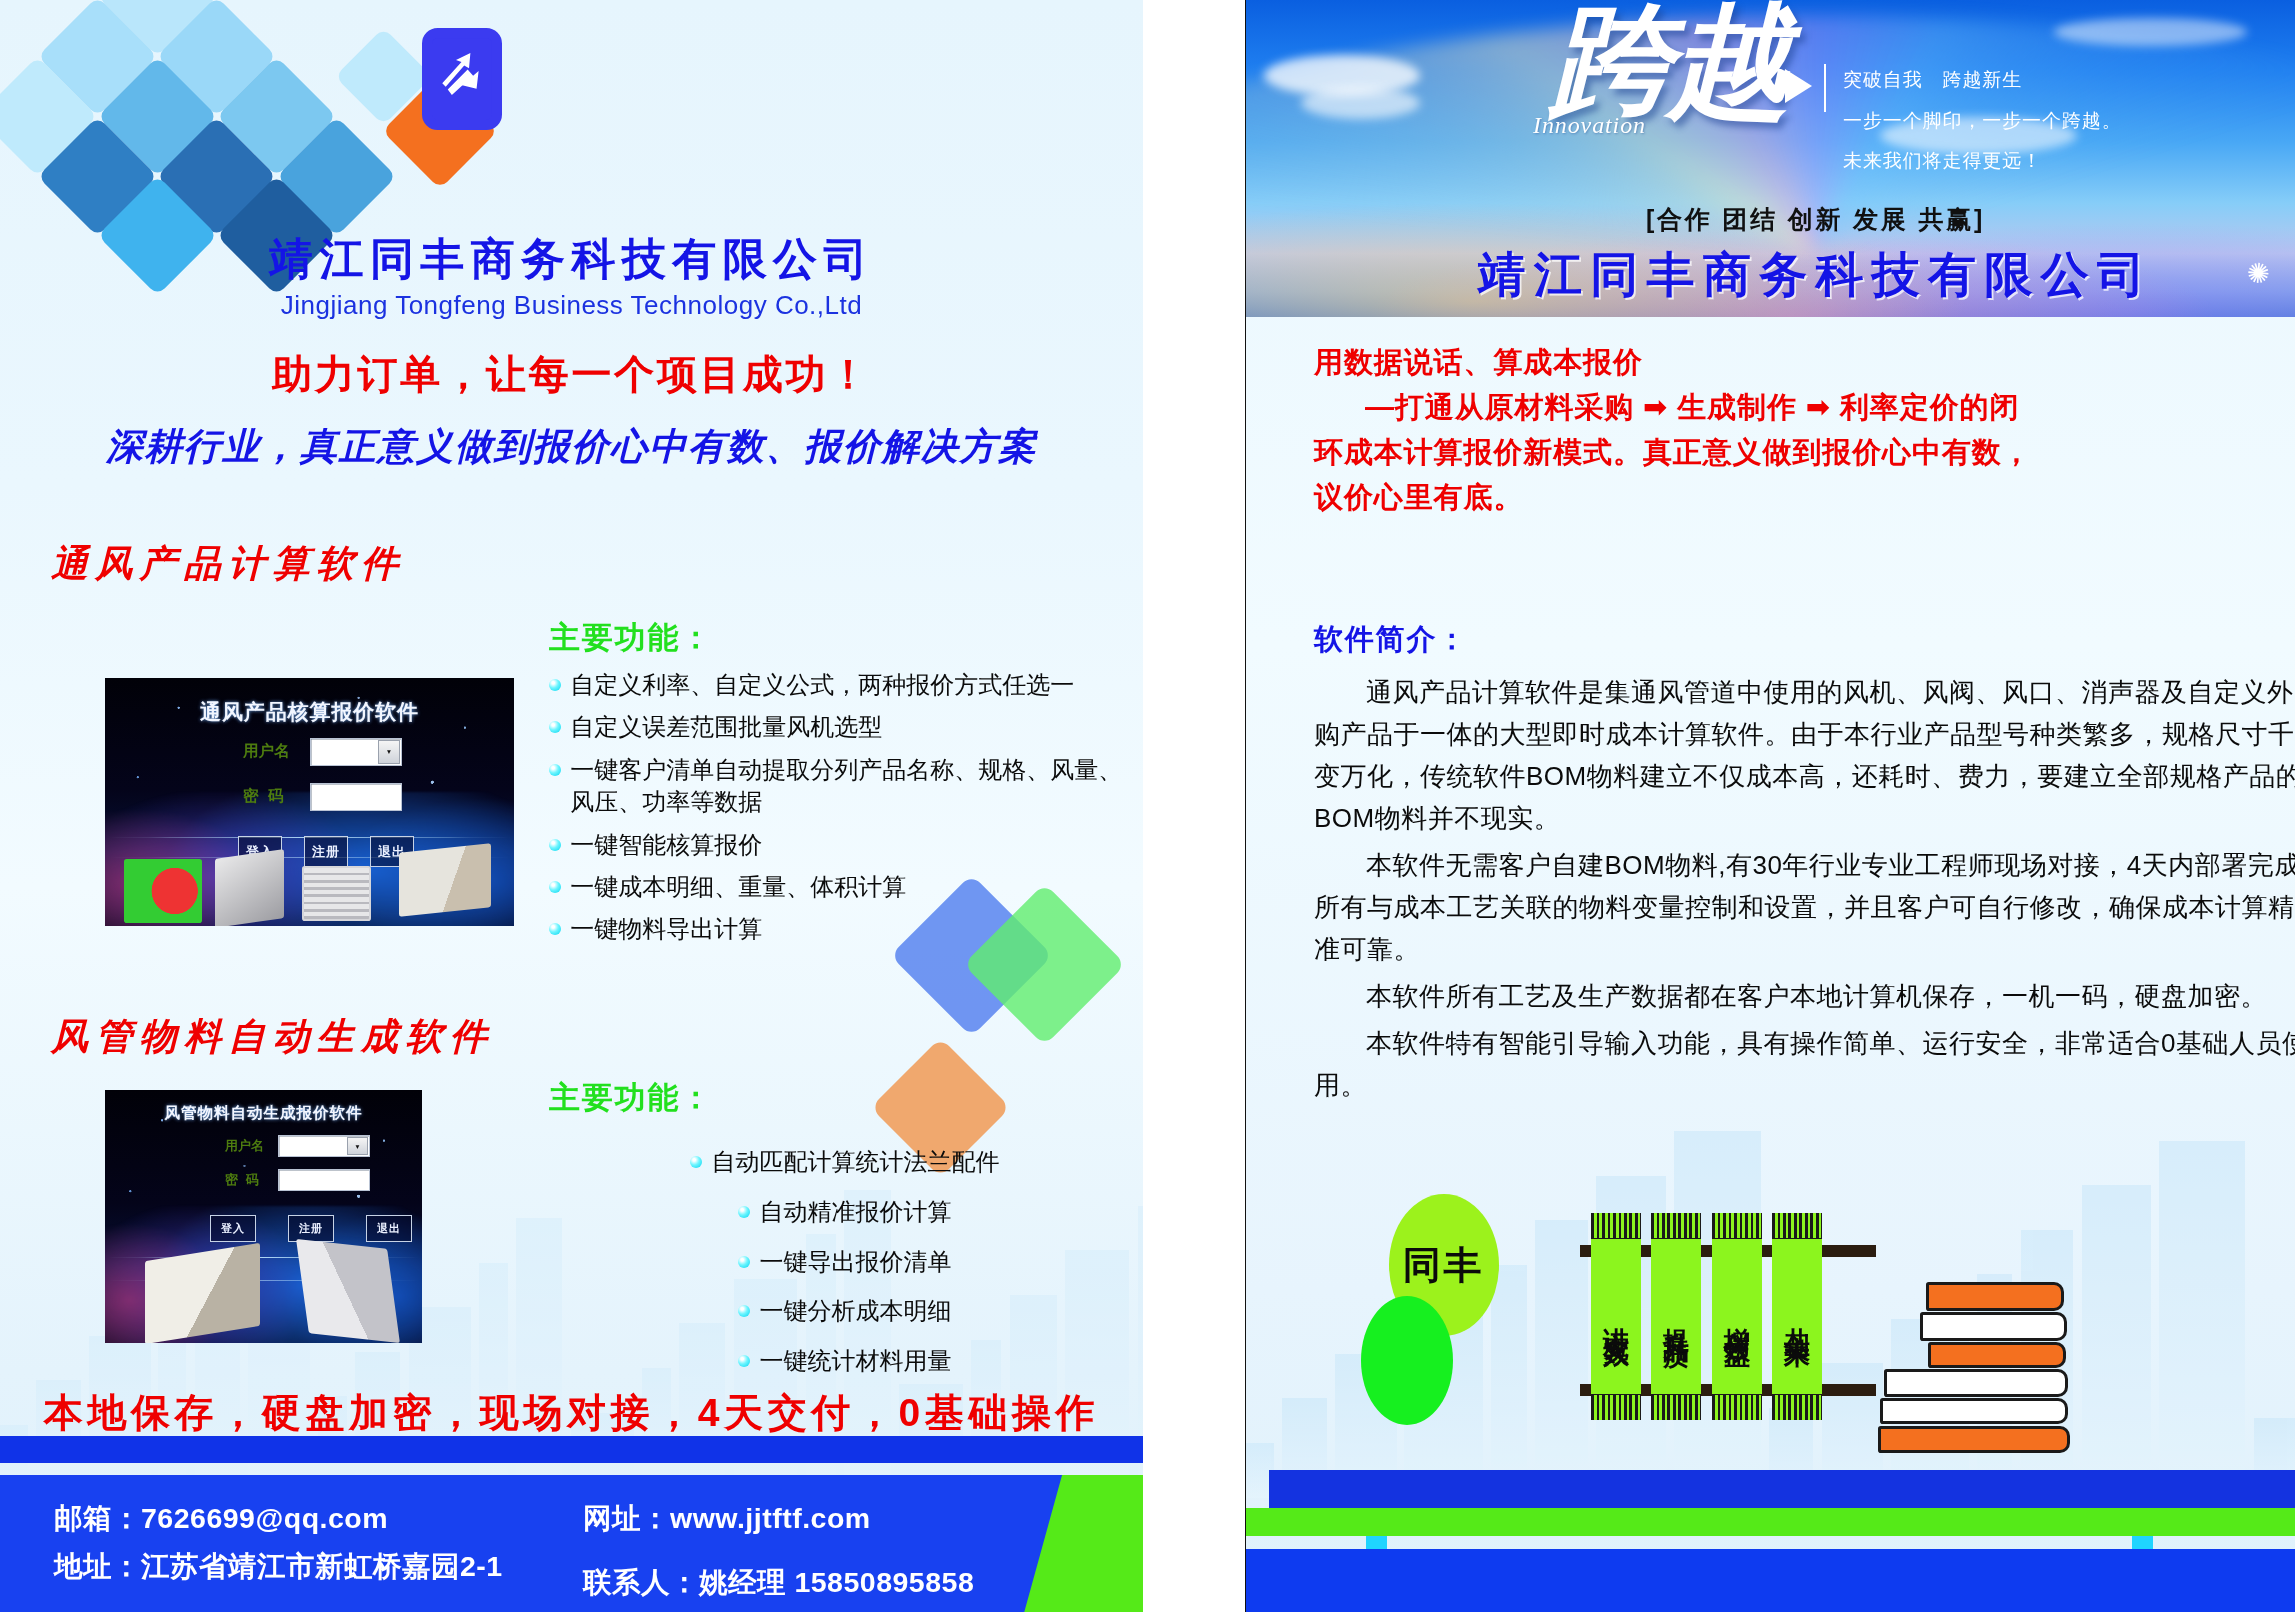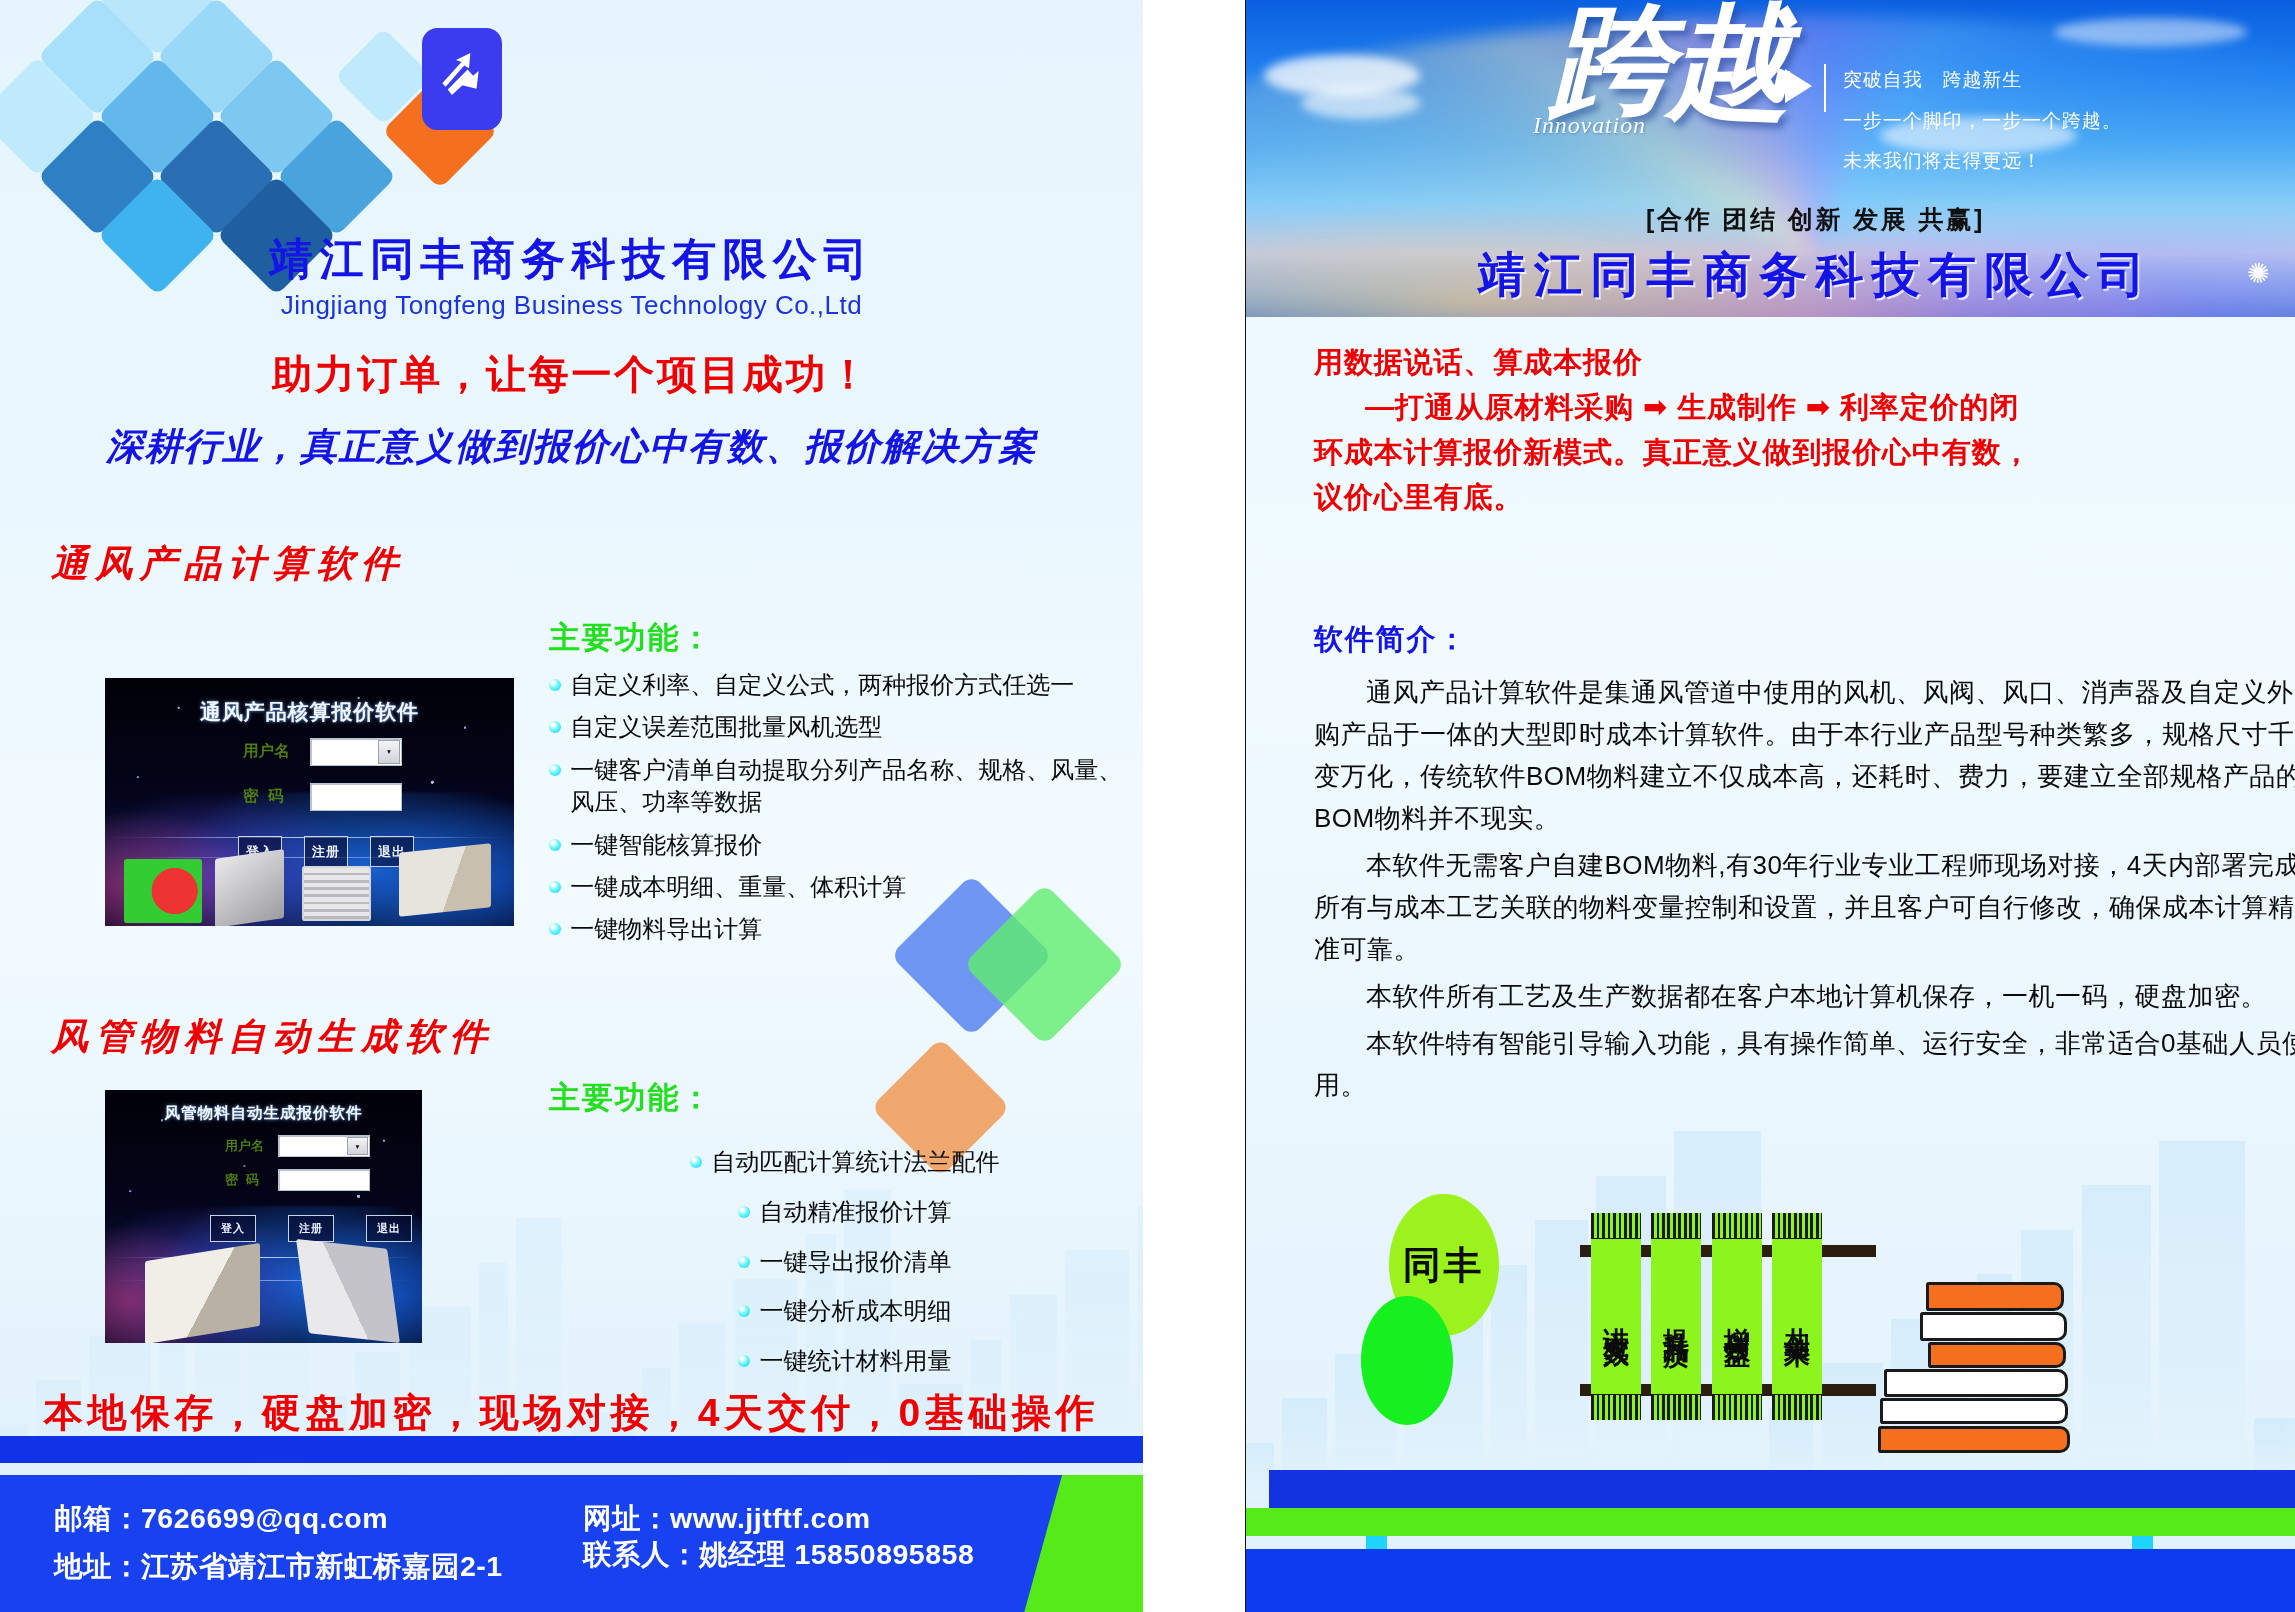--- a/index.html
+++ b/index.html
@@ -469,21 +469,21 @@
     </div>
 
     <div class="lp-bottom-red">本地保存，硬盘加密，现场对接，4天交付，0基础操作</div>
     <div class="lp-bar-blue"></div>
 
     <div class="lp-footer">
       <div class="greenwedge"></div>
       <div class="ft-row" style="left:54px;top:25px;">邮箱：7626699@qq.com</div>
       <div class="ft-row" style="left:583px;top:25px;">网址：www.jjtftf.com</div>
       <div class="ft-row" style="left:54px;top:73px;">地址：江苏省靖江市新虹桥嘉园2-1</div>
-      <div class="ft-row" style="left:583px;top:61px;">联系人：姚经理 15850895858</div>
+      <div class="ft-row" style="left:583px;top:89px;">联系人：姚经理 15850895858</div>
     </div>
   </div>
 
   <div class="right-panel">
 
     <div class="rp-hero">
       <div class="arc"></div>
       <div class="cloud" style="left:18.4px;top:55px;width:156px;height:41px;"></div>
       <div class="cloud" style="left:55px;top:87px;width:119px;height:32px;opacity:.8;"></div>
       <div class="cloud" style="left:634px;top:117px;width:197px;height:37px;opacity:.75;"></div>

